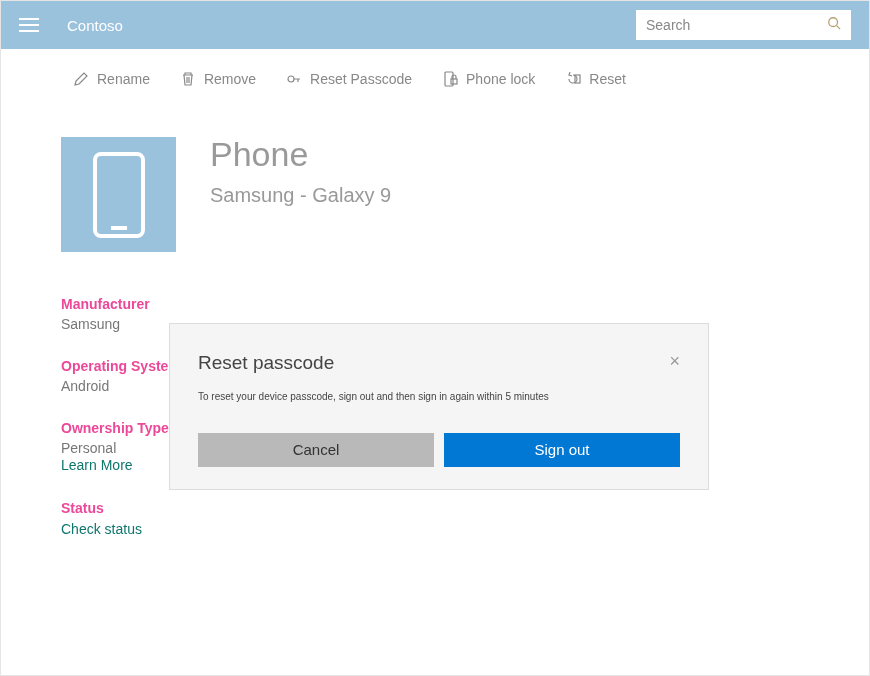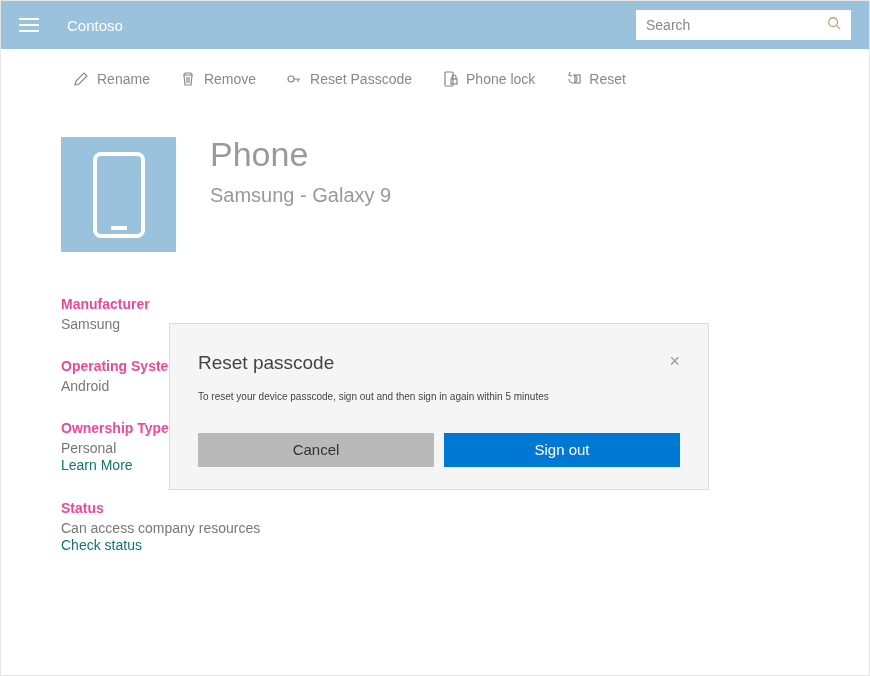--- a/index.html
+++ b/index.html
@@ -128,21 +128,20 @@
       <div class="detail-label">Operating System</div>
       <div class="detail-value">Android</div>
     </div>
     <div class="detail-group">
       <div class="detail-label">Ownership Type</div>
       <div class="detail-value">Personal</div>
       <span class="detail-link">Learn More</span>
     </div>
     <div class="detail-group">
       <div class="detail-label">Status</div>
-      <div class="detail-value">Can access company resources</div>
       <span class="detail-link">Check status</span>
     </div>
   </div>
 
   <div class="modal">
     <div class="modal-header">
       <div class="modal-title">Reset passcode</div>
       <div class="modal-close">×</div>
     </div>
     <div class="modal-body">To reset your device passcode, sign out and then sign in again within 5 minutes</div>

